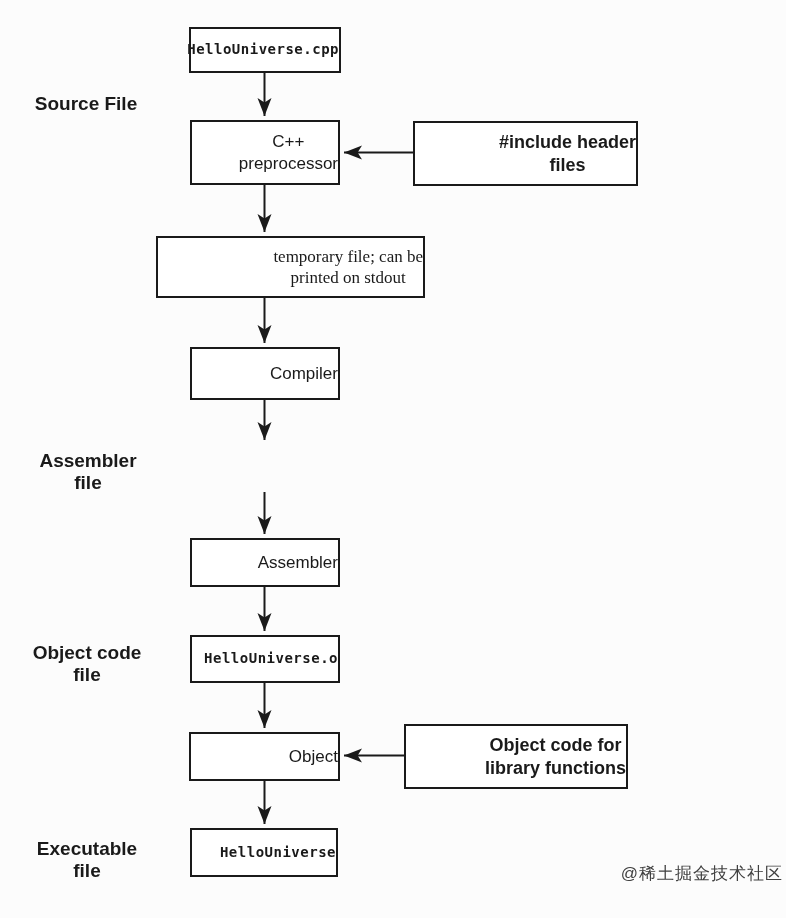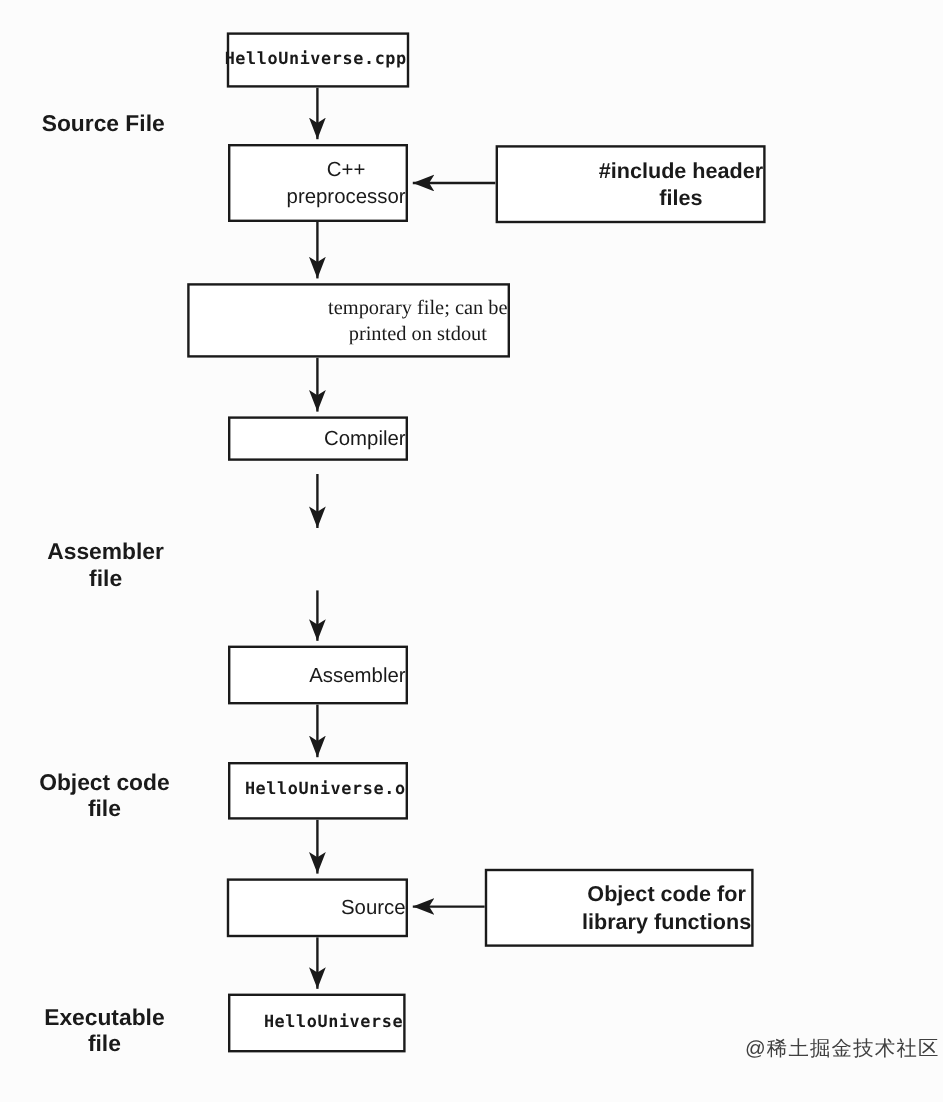--- a/index.html
+++ b/index.html
@@ -72,21 +72,21 @@
     text-align: right;
     font-size: 17px;
     color: #404040;
     letter-spacing: 1px;
   }
 
   
   #n-cpp        { left: 189px; top:  27px; width: 152px; height: 46px; }
   #n-preproc    { left: 190px; top: 120px; width: 150px; height: 65px; }
   #n-temp       { left: 156px; top: 236px; width: 269px; height: 62px; font-family: Liberation Serif, serif; }
-  #n-compiler   { left: 190px; top: 347px; width: 150px; height: 37px; }
+  #n-compiler   { left: 190px; top: 347px; width: 150px; height: 53px; }
   #n-s          { left: 190px; top: 444px; width: 150px; height: 48px; }
   #n-assembler  { left: 190px; top: 538px; width: 150px; height: 49px; }
   #n-o          { left: 190px; top: 635px; width: 150px; height: 48px; }
   #n-linker     { left: 189px; top: 732px; width: 151px; height: 49px; }
   #n-exe        { left: 190px; top: 828px; width: 148px; height: 49px; }
 
   
   #i-include    { left: 413px; top: 121px; width: 225px; height: 65px; }
   #i-libfn      { left: 404px; top: 724px; width: 224px; height: 65px; }
 
@@ -135,21 +135,21 @@
   <div class="box process" id="n-compiler">
     <span class="lbl">Compiler</span>
   </div>
   <div class="box process" id="n-assembler">
     <span class="lbl">Assembler</span>
   </div>
   <div class="box file" id="n-o">
     <span class="lbl">HelloUniverse.o</span>
   </div>
   <div class="box process" id="n-linker">
-    <span class="lbl">Source</span>
+    <span class="lbl">Object</span>
   </div>
   <div class="box file" id="n-exe">
     <span class="lbl">HelloUniverse</span>
   </div>
 
   <div class="box input" id="i-include">
     <span class="lbl">#include header
 files</span>
   </div>
   <div class="box input" id="i-libfn">

